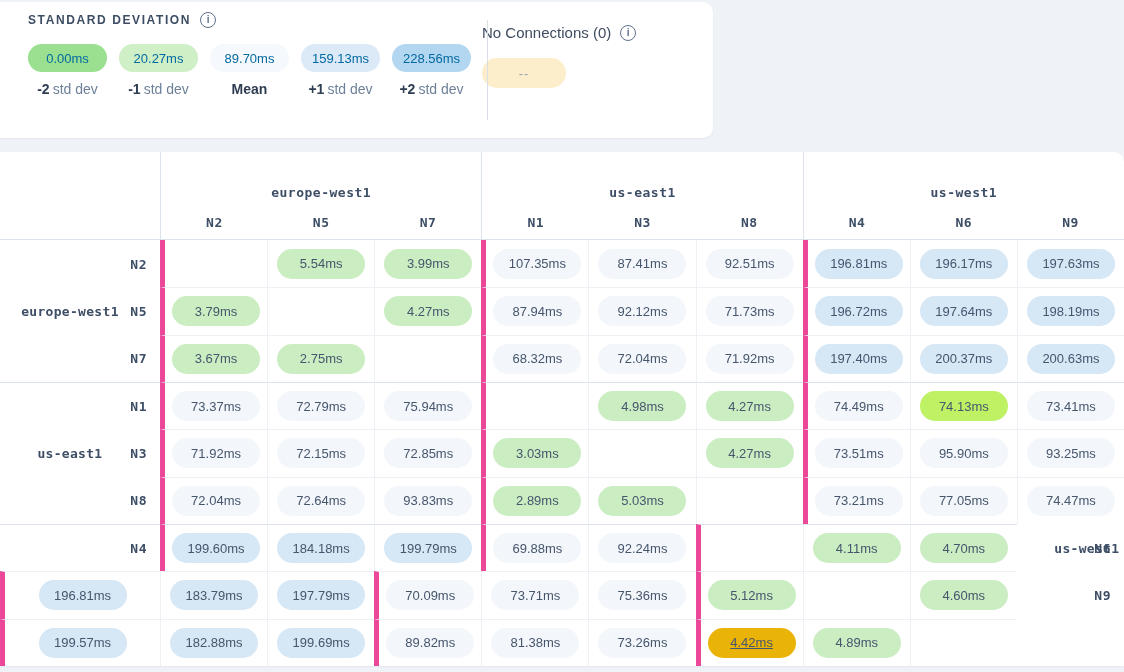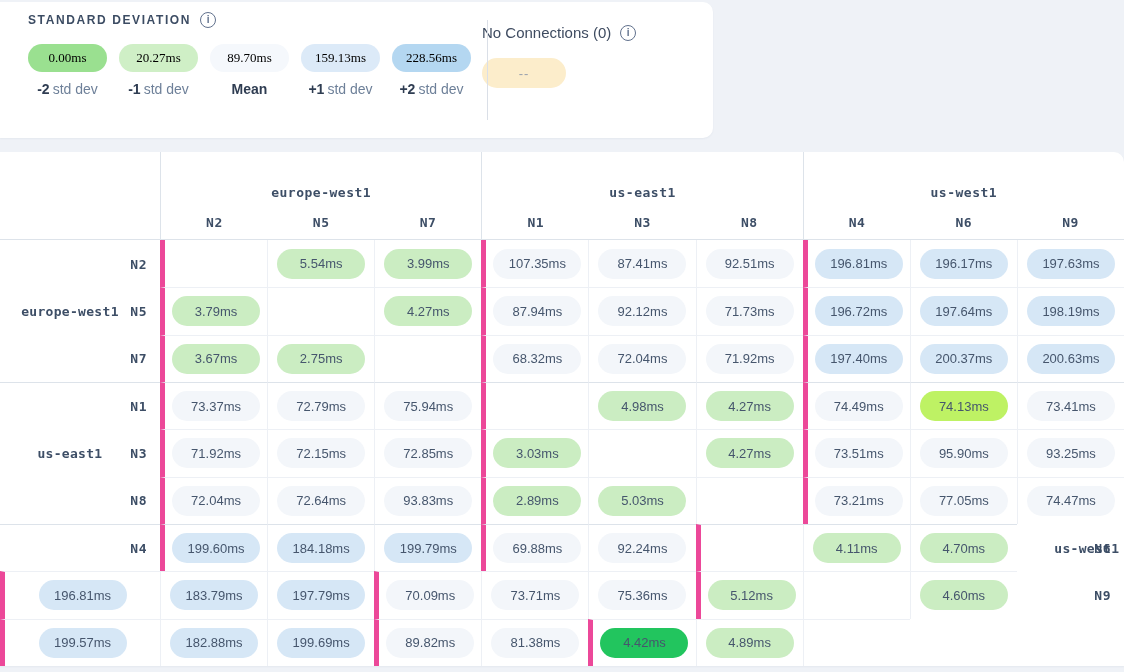--- a/index.html
+++ b/index.html
@@ -24,21 +24,21 @@
   .info-icon{
     width:16px;height:16px;border:1.4px solid #61718d;border-radius:50%;
     color:#61718d;font-size:10px;font-weight:bold;line-height:1;
     display:inline-flex;align-items:center;justify-content:center;
     box-sizing:border-box;cursor:pointer;flex:0 0 auto;
   }
   .legend-pills{display:flex;gap:12px;margin-top:16px;}
   .legend-pill{
     width:79px;height:28px;border-radius:14px;flex:0 0 auto;
     display:flex;align-items:center;justify-content:center;
-    font-size:13px;color:#000000;font-family:Liberation Serif, serif;
+    font-size:13px;color:#0369a1;
   }
   .legend-labels{display:flex;gap:12px;margin-top:9px;}
   .legend-label{
     width:79px;text-align:center;font-size:14px;color:#2f3d52;flex:0 0 auto;
     font-weight:bold;
   }
   .legend-label .rest{font-weight:normal;color:#6e8099;margin-left:3px;}
   .card-divider{
     position:absolute;left:487px;top:18px;height:100px;width:1px;background:#dadfe7;
   }
@@ -382,21 +382,24 @@
       </div>
       <div class="dcell bl-light rt-light">
         <div class="vpill" style="background: rgb(214, 231, 246);">199.69ms</div>
       </div>
       <div class="dcell bl-strong rt-light">
         <div class="vpill" style="background: rgb(243, 246, 250);">89.82ms</div>
       </div>
       <div class="dcell bl-light rt-light">
         <div class="vpill" style="background: rgb(243, 246, 250);">81.38ms</div>
       </div>
-      <div class="dcell bl-strong rt-light">
-        <div class="vpill" style="background: #22c55e;">4.42ms</div>
+      <div class="dcell bl-light rt-light">
+        <div class="vpill" style="background: rgb(243, 246, 250);">73.26ms</div>
+      </div>
+      <div class="dcell bl-strong rt-light">
+        <div class="vpill" style="background: #eab308; text-decoration: underline;">4.42ms</div>
       </div>
       <div class="dcell bl-light rt-light">
         <div class="vpill" style="background: rgb(203, 237, 194);">4.89ms</div>
       </div>
       <div class="dcell bl-light rt-light"></div>
     </div>
 </div>
 
 </body></html>

